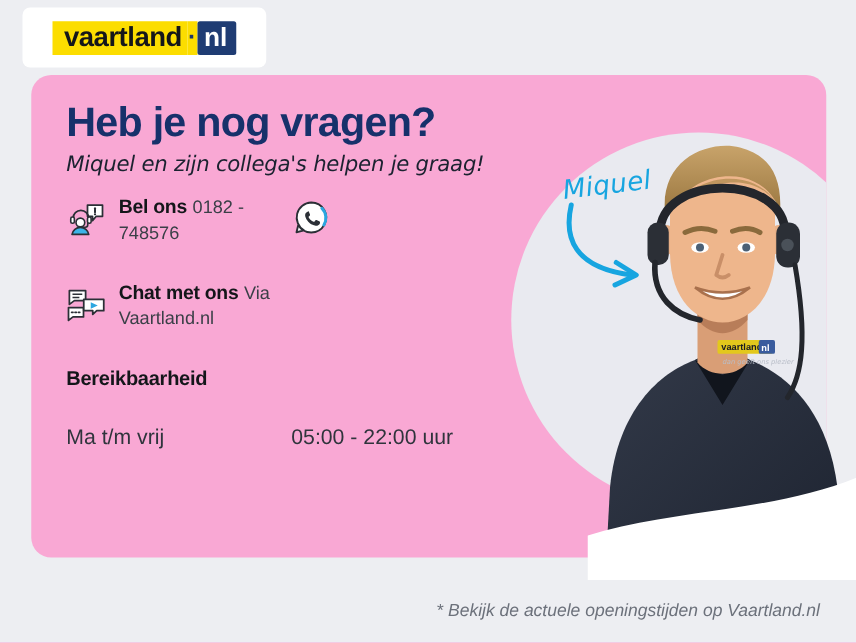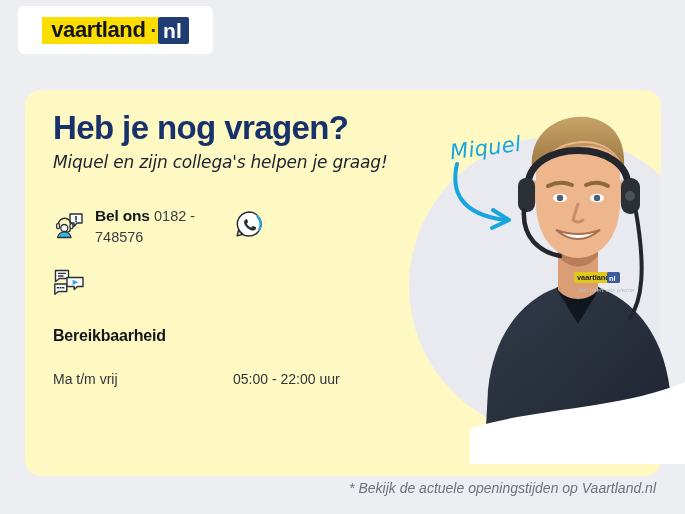--- a/index.html
+++ b/index.html
@@ -63,24 +63,24 @@
     display: flex;
     align-items: center;
     line-height: 1;
     border-radius: 2px;
   }
 
   
   .card {
     position: absolute;
     left: 25px;
-    top: 90px;
+    top: 60px;
     width: 636px;
     height: 386px;
-    background: #fef9c3;
+    background: #f9a8d4;
     border-radius: 16px;
     overflow: hidden;
     z-index: 10;
   }
   .card-circle {
     position: absolute;
     right: -48px;
     top: 46px;
     width: 300px;
     height: 300px;
@@ -100,31 +100,31 @@
     color: #17316b;
     font-size: 33px;
     font-weight: bold;
     letter-spacing: -0.6px;
     margin: 0 0 6px 0;
     line-height: 1.1;
   }
   .subhead {
     color: #1b2230;
     font-size: 17px;
-    margin: 0 0 34px 0;
+    margin: 0 0 14px 0;
     font-family: "DejaVu Sans", sans-serif;
     font-style: italic;
     letter-spacing: -0.2px;
   }
 
   
   .contact-grid {
     display: grid;
     grid-template-columns: 180px 180px;
-    row-gap: 16px;
+    row-gap: 28px;
     margin-bottom: 30px;
   }
   .contact-item {
     display: flex;
     align-items: flex-start;
     gap: 10px;
   }
   .contact-icon {
     width: 32px;
     height: 32px;
@@ -150,21 +150,21 @@
     font-size: 16px;
     font-weight: bold;
     color: #14161a;
     margin-bottom: 22px;
     letter-spacing: -0.2px;
   }
   .hours-table {
     border-collapse: collapse;
   }
   .hours-table td {
-    font-size: 14px;
+    font-size: 17px;
     color: #2f343c;
     padding: 2px 0;
     line-height: 1.55;
   }
   .hours-table td.day {
     width: 180px;
   }
 
   
   .person {
@@ -265,20 +265,24 @@
             <path d="M2.5 5.5 h13 v8 h-9 l-4 3 z" fill="#ffffff" stroke="#2b2f36" stroke-width="1.4" stroke-linejoin="round"></path>
             <line x1="5" y1="8.4" x2="12.8" y2="8.4" stroke="#2b2f36" stroke-width="1.3"></line>
             <line x1="5" y1="11" x2="10.5" y2="11" stroke="#2b2f36" stroke-width="1.3"></line>
             <path d="M1.8 19 h12 v7.5 h-8.4 l-3.6 2.8 z" fill="#ffffff" stroke="#2b2f36" stroke-width="1.4" stroke-linejoin="round"></path>
             <line x1="4.3" y1="22.8" x2="5.4" y2="22.8" stroke="#2b2f36" stroke-width="1.4" stroke-linecap="round"></line>
             <line x1="7" y1="22.8" x2="8.1" y2="22.8" stroke="#2b2f36" stroke-width="1.4" stroke-linecap="round"></line>
             <line x1="9.7" y1="22.8" x2="10.8" y2="22.8" stroke="#2b2f36" stroke-width="1.4" stroke-linecap="round"></line>
             <path d="M14 12.5 h16 v9 h-5.6 l-3.2 3 v-3 H14 z" fill="#ffffff" stroke="#2b2f36" stroke-width="1.4" stroke-linejoin="round"></path>
             <path d="M19.6 14.7 l5.6 2.6 l-5.6 2.6 z" fill="#2ba6e0"></path>
           </svg>
+        </span>
+        <span class="contact-text">
+          <span class="c-title">Chat met ons</span>
+          <span class="c-sub">Via Vaartland.nl</span>
         </span>
       </div>
 
     </div>
 
     <div>
       <div class="hours-title">Bereikbaarheid</div>
       <table class="hours-table">
         <tbody>
           <tr>

